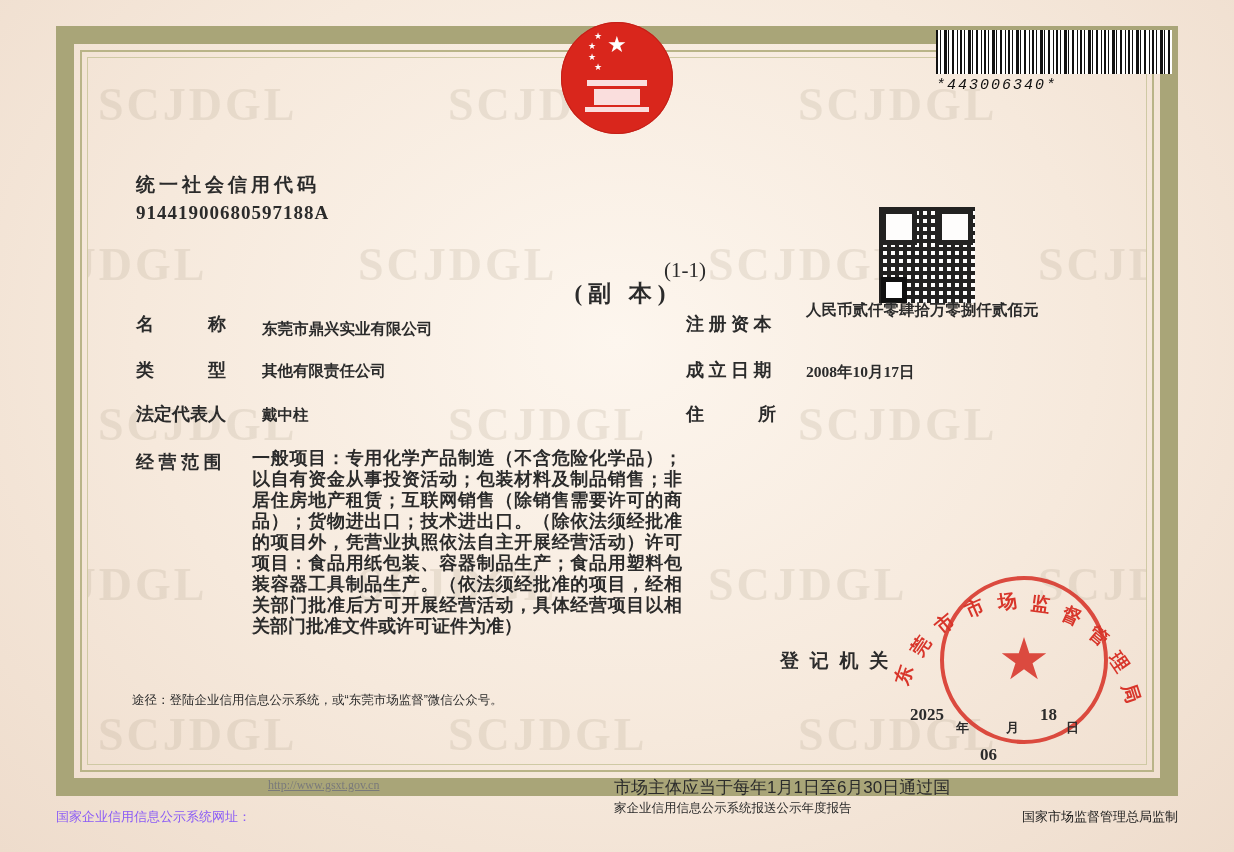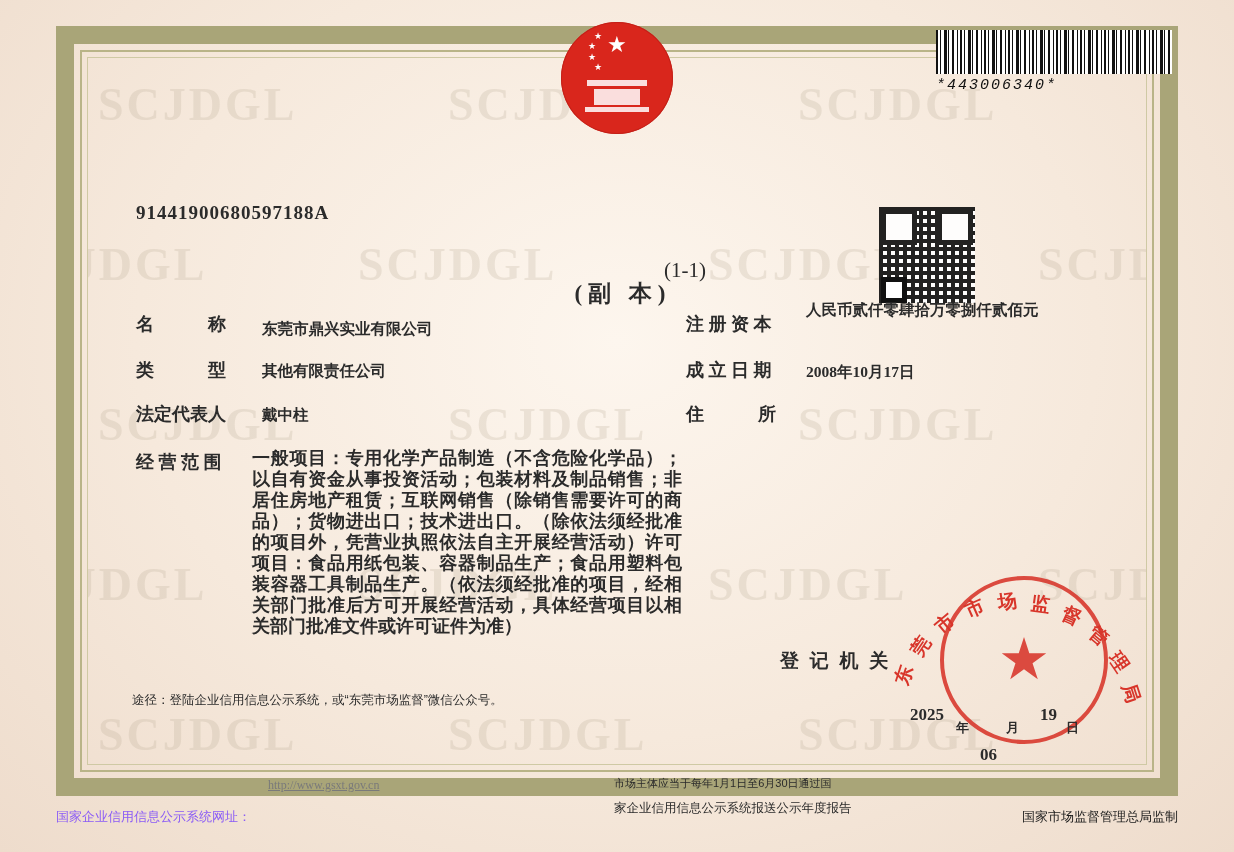--- a/index.html
+++ b/index.html
@@ -328,21 +328,21 @@
     position: absolute;
     left: 268px; top: 778px;
     font-size: 12px;
     color: #7a7a7a;
     font-family: "Liberation Serif", serif;
     text-decoration: underline;
   }
   .mid-note {
     position: absolute;
     left: 614px; top: 776px;
-    font-size: 11px;
+    font-size: 17px;
     color: #2b2b2b;
     font-family: "Liberation Sans", sans-serif;
   }
   .mid-note2 {
     position: absolute;
     left: 614px; top: 800px;
     font-size: 12.5px;
     color: #2b2b2b;
     font-family: "Liberation Sans", sans-serif;
   }
@@ -401,20 +401,21 @@
       <div class="star s3">★</div>
       <div class="star s4">★</div>
     </div>
   </div>
 
   <div class="barcode">
     <div class="bars"></div>
     <div class="code">*443006340*</div>
   </div>
 
+  <div class="credit-label">统一社会信用代码</div>
   <div class="credit-value">91441900680597188A</div>
 
   <div class="title-no">(1-1)</div>
   <div class="subtitle">(副 本)</div>
 
   <div class="qr"></div>
   <div class="qr-finder3"></div>
 
   <div class="fld-label" style="left:136px; top:312px;">名　　　称</div>
   <div class="fld-value" style="left:262px; top:319px;">东莞市鼎兴实业有限公司</div>
@@ -452,21 +453,21 @@
     <span style="transform:translate(-50%,-50%) rotate(40deg)  translateY(-58px);">管</span>
     <span style="transform:translate(-50%,-50%) rotate(56deg)  translateY(-58px);">理</span>
     <span style="transform:translate(-50%,-50%) rotate(72deg)  translateY(-58px);">局</span>
   </div>
 
   <div class="date-line">
     <span class="d-y">2025</span>
     <span class="d-ych">年</span>
     <span class="d-m">06</span>
     <span class="d-mch">月</span>
-    <span class="d-d">19</span>
+    <span class="d-d">18</span>
     <span class="d-dch">日</span>
   </div>
 
   <div class="note-lines">
     <div>途径：登陆企业信用信息公示系统，或“东莞市场监督”微信公众号。</div>
   </div>
 
   <div class="url">http://www.gsxt.gov.cn</div>
   <div class="mid-note">市场主体应当于每年1月1日至6月30日通过国</div>
   <div class="mid-note2">家企业信用信息公示系统报送公示年度报告</div>

